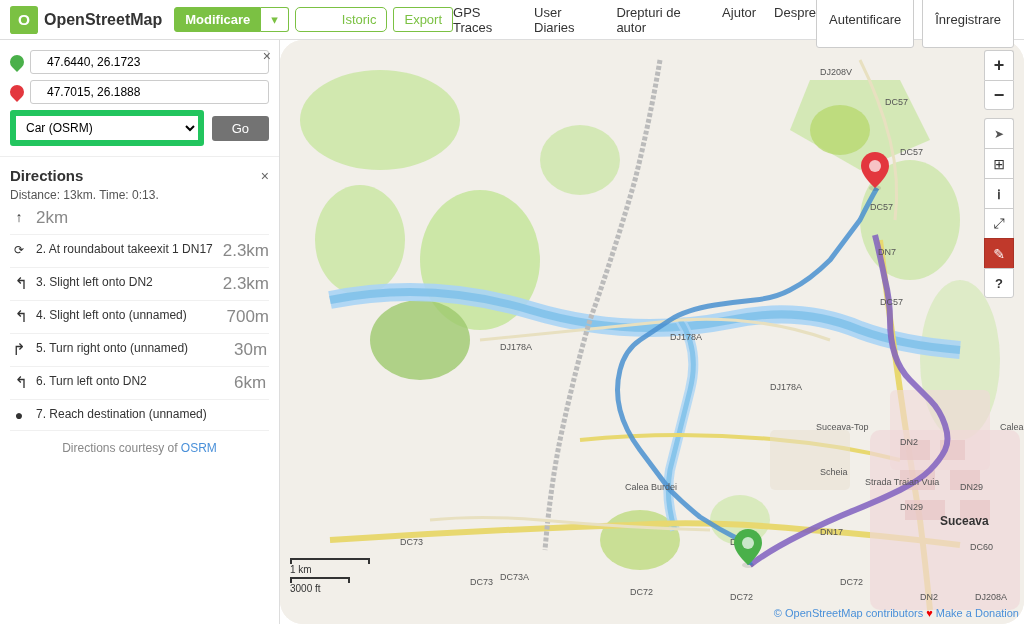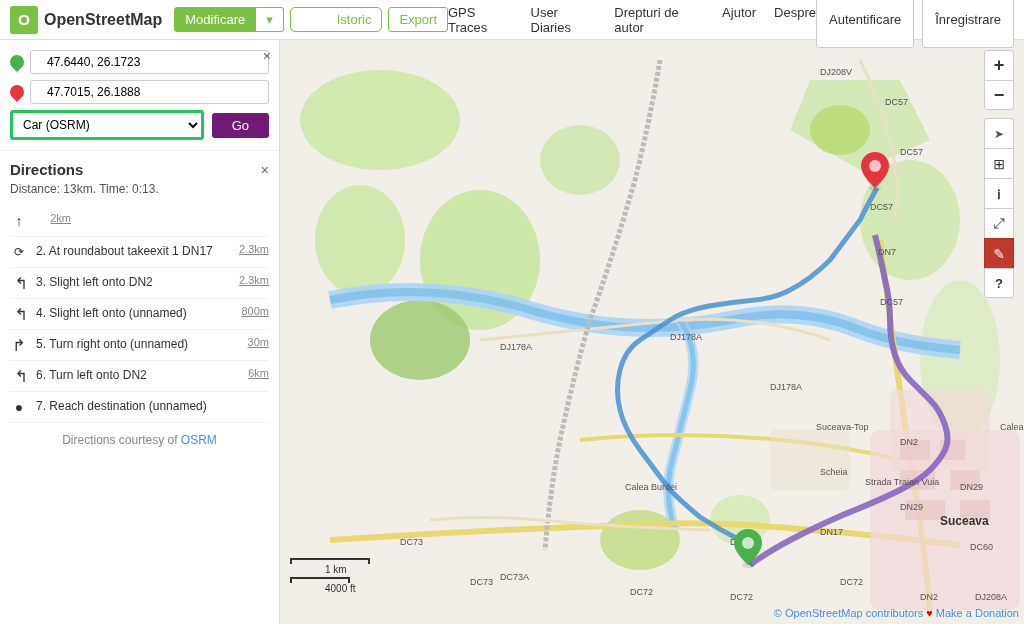--- a/index.html
+++ b/index.html
@@ -132,28 +132,28 @@
       font-size: 12px;
     }
     .transport-row {
       display: flex;
       align-items: center;
       gap: 8px;
       margin-top: 4px;
     }
     .transport-select {
       flex: 1;
-      border: 3px solid #22c55e;
+      border: 6px solid #22c55e;
       padding: 4px 6px;
       border-radius: 3px;
       font-size: 12px;
       background: #fff;
     }
     .go-btn {
-      background: #701a75;
+      background: #737373;
       color: #fff;
       border: none;
       padding: 5px 20px;
       border-radius: 3px;
       cursor: pointer;
       font-size: 13px;
     }
 
     
     .directions-panel {
@@ -174,21 +174,20 @@
     .directions-close {
       background: none;
       border: none;
       cursor: pointer;
       font-size: 14px;
       color: #666;
     }
     .directions-summary {
       font-size: 12px;
       color: #555;
-      margin-bottom: 10px;
     }
     .dir-step {
       display: flex;
       align-items: flex-start;
       padding: 6px 0;
       border-bottom: 1px solid #f0f0f0;
       gap: 8px;
     }
     .dir-step:last-child { border-bottom: none; }
     .dir-icon {
@@ -200,40 +199,40 @@
       font-size: 14px;
       color: #333;
     }
     .dir-text {
       flex: 1;
       font-size: 12px;
       color: #333;
       line-height: 1.4;
     }
     .dir-dist {
-      font-size: 11px;
+      font-size: 17px;
       color: #888;
       min-width: 35px;
-      text-align: right;
-      text-decoration: underline;
+      text-align: left;
     }
     .directions-credit {
       padding: 10px;
       font-size: 12px;
       color: #888;
       text-align: center;
     }
     .directions-credit a { color: #4a90d9; text-decoration: none; }
 
     
     #map-area {
       flex: 1;
       position: relative;
       overflow: hidden;
       background: #f2efe9;
+      border-radius: 23px;
     }
 
     
     #map-canvas {
       width: 100%;
       height: 100%;
       position: absolute;
       top: 0; left: 0;
     }
 
@@ -277,42 +276,41 @@
       left: 10px;
       z-index: 100;
     }
     .scale-bar-inner {
       display: flex;
       flex-direction: column;
     }
     .scale-text {
       font-size: 10px;
       color: #333;
-      margin-left: 35px;
     }
 
     
     .map-attribution {
       position: absolute;
       bottom: 5px;
       right: 5px;
       font-size: 11px;
       color: #555;
       z-index: 100;
     }
     .map-attribution a { color: #4a90d9; text-decoration: none; }
     .map-attribution .heart { color: #e00; }
 
     
     .nav-modify-group {
       display: flex;
       align-items: center;
       gap: 0;
     }
-    .nav-btn.left { border-radius: 3px 0 0 3px; }
+    .nav-btn.left { border-radius: 3px 0 0 3px; font-weight: bold; }
     .nav-btn.right-drop { border-radius: 0 3px 3px 0; border-left: none; }
     .nav-btn.historic { border-radius: 5px; margin-left: 6px; padding-left: 46px; }
     .nav-btn.export { border-radius: 3px; margin-left: 6px; }
   </style>
 </head>
 <body>
 
 <div id="navbar">
   <div class="logo-area">
 
@@ -387,21 +385,21 @@
         <div class="dir-dist">2.3km</div>
       </div>
       <div class="dir-step">
         <div class="dir-icon" style="font-size:16px; transform:scaleX(-1); display:inline-block;">↱</div>
         <div class="dir-text">3. Slight left onto DN2</div>
         <div class="dir-dist">2.3km</div>
       </div>
       <div class="dir-step">
         <div class="dir-icon" style="font-size:16px; transform:scaleX(-1); display:inline-block;">↱</div>
         <div class="dir-text">4. Slight left onto (unnamed)</div>
-        <div class="dir-dist">800m</div>
+        <div class="dir-dist">700m</div>
       </div>
       <div class="dir-step">
         <div class="dir-icon" style="font-size:16px;">↱</div>
         <div class="dir-text">5. Turn right onto (unnamed)</div>
         <div class="dir-dist">30m</div>
       </div>
       <div class="dir-step">
         <div class="dir-icon" style="font-size:16px; transform:scaleX(-1); display:inline-block;">↱</div>
         <div class="dir-text">6. Turn left onto DN2</div>
         <div class="dir-dist">6km</div>
@@ -530,21 +528,21 @@
         <button class="map-ctrl-btn" style="font-size:14px; background:#c0392b; color:#fff; border-color:#a93226;">✎</button>
         <button class="map-ctrl-btn" style="border-radius: 0 0 3px 3px; border-bottom:1px solid #ccc; font-size:13px; font-weight:bold;">?</button>
       </div>
     </div>
 
     <div class="scale-bar">
       <div class="scale-bar-inner">
         <div style="border-left:2px solid #333; border-right:2px solid #333; border-top:2px solid #333; width:80px; height:6px;"></div>
         <span class="scale-text">1 km</span>
         <div style="border-left:2px solid #333; border-right:2px solid #333; border-top:2px solid #333; width:60px; height:6px; margin-top:2px;"></div>
-        <span class="scale-text">4000 ft</span>
+        <span class="scale-text">3000 ft</span>
       </div>
     </div>
 
     <div class="map-attribution">
       <a href="#">© OpenStreetMap contributors</a>
       <span class="heart"> ♥ </span>
       <a href="#">Make a Donation</a>
     </div>
   </div>
 </div>

